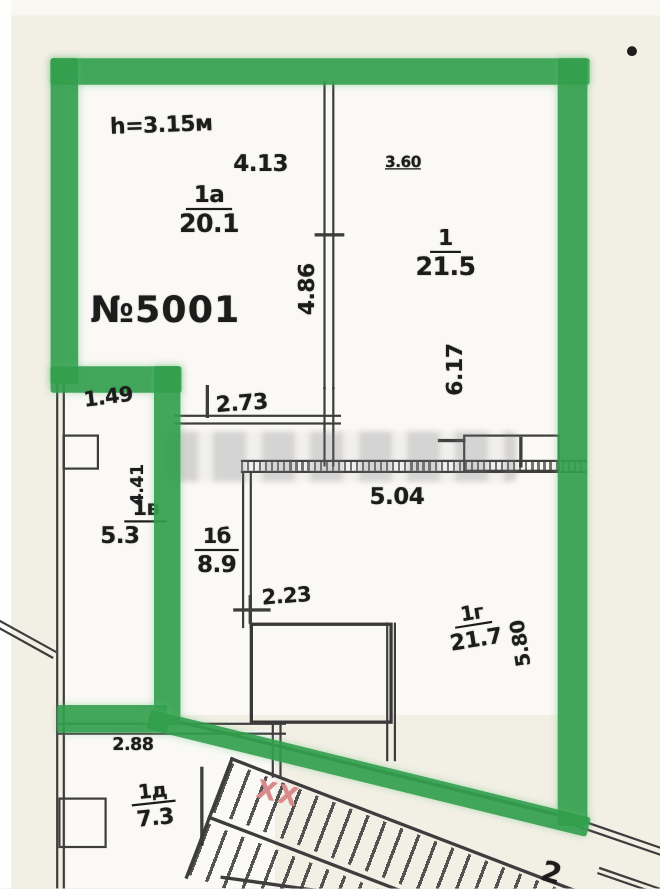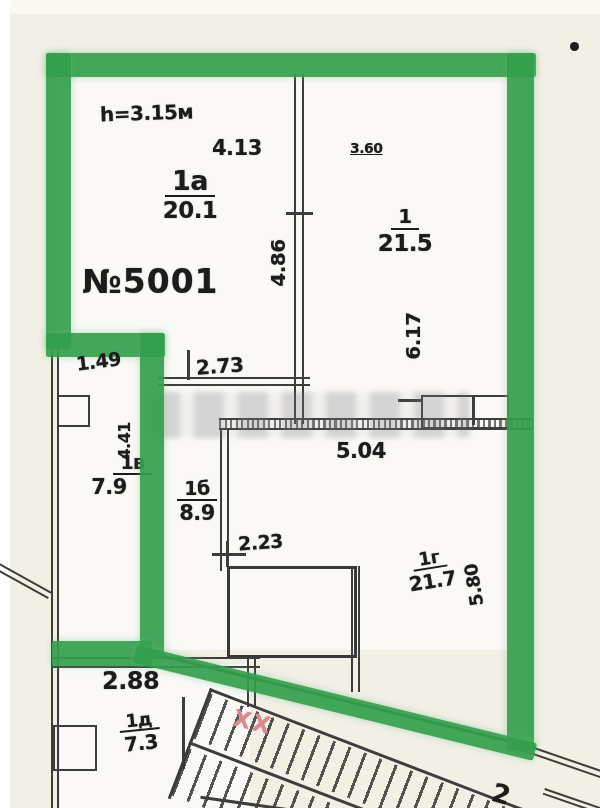--- a/index.html
+++ b/index.html
@@ -95,21 +95,21 @@
   <div class="abs green" style="left:507px;top:53px;width:27px;height:698px;"></div>
   <div class="abs green" style="left:46px;top:333px;width:119px;height:24px;"></div>
   <div class="abs green" style="left:140px;top:333px;width:24px;height:326px;"></div>
   <div class="abs green" style="left:52px;top:641px;width:100px;height:25px;"></div>
   <div class="abs green" style="left:137px;top:645px;width:412px;height:18px;transform:rotate(13.8deg);transform-origin:left top;"></div>
 
   <div class="lbl" style="left:100px;top:102px;font-size:20px;transform:rotate(-2deg);">h=3.15м</div>
   <div class="lbl" style="left:212px;top:137px;font-size:21px;">4.13</div>
 
   <div class="lbl stack" style="left:150px;top:166px;width:80px;">
-    <span class="num" style="font-size:27px;">1а</span>
+    <span class="num" style="font-size:21px;">1а</span>
     <span class="area" style="font-size:23px;text-align:right;">20.1</span>
   </div>
 
   <div class="lbl" style="left:82px;top:264px;font-size:33px;font-weight:900;letter-spacing:1px;">№5001</div>
 
   <div class="lbl vtext" style="left:243px;top:252px;width:70px;font-size:20px;text-align:center;">4.86</div>
 
   <div class="lbl" style="left:350px;top:141px;font-size:14px;text-decoration:underline;">3.60</div>
 
   <div class="lbl stack" style="left:372px;top:206px;width:66px;">
@@ -119,39 +119,39 @@
 
   <div class="lbl vtext" style="left:378px;top:325px;width:70px;font-size:20px;text-align:center;">6.17</div>
 
   <div class="lbl" style="left:76px;top:351px;font-size:19px;transform:rotate(-7deg);z-index:60;">1.49</div>
   <div class="lbl" style="left:196px;top:355px;font-size:20px;transform:rotate(-4deg);">2.73</div>
 
   <div class="lbl vtext" style="left:96px;top:432px;width:58px;font-size:16px;text-align:center;z-index:40;">4.41</div>
 
   <div class="lbl stack" style="left:80px;top:452px;width:58px;">
     <span class="num" style="font-size:19px;margin-left:47px;">1в</span>
-    <span class="area" style="font-size:21px;">7.9</span>
+    <span class="area" style="font-size:21px;">5.3</span>
   </div>
 
   <div class="lbl stack" style="left:168px;top:450px;width:58px;">
     <span class="num" style="font-size:19px;margin-top:28px;">1б</span>
     <span class="area" style="font-size:21px;">8.9</span>
   </div>
 
   <div class="lbl" style="left:336px;top:440px;font-size:21px;">5.04</div>
   <div class="lbl" style="left:238px;top:532px;font-size:19px;transform:rotate(-4deg);">2.23</div>
 
   <div class="lbl stack" style="left:400px;top:548px;width:62px;transform:rotate(-9deg);">
     <span class="num" style="font-size:18px;">1г</span>
     <span class="area" style="font-size:20px;">21.7</span>
   </div>
 
   <div class="lbl" style="left:442px;top:575px;width:64px;font-size:18px;text-align:center;transform:rotate(-99deg);">5.80</div>
 
-  <div class="lbl" style="left:102px;top:668px;font-size:24px;z-index:60;">2.88</div>
+  <div class="lbl" style="left:102px;top:668px;font-size:16px;z-index:60;">2.88</div>
 
   <div class="lbl stack" style="left:112px;top:710px;width:56px;transform:rotate(-6deg);">
     <span class="num" style="font-size:18px;">1д</span>
     <span class="area" style="font-size:20px;">7.3</span>
   </div>
 
   <div class="lbl pink" style="left:233px;top:710px;font-size:23px;letter-spacing:2px;transform:rotate(13deg);z-index:22;">XX</div>
 
   <div class="lbl" style="left:492px;top:780px;font-size:26px;transform:rotate(16deg);z-index:22;">2</div>
 

